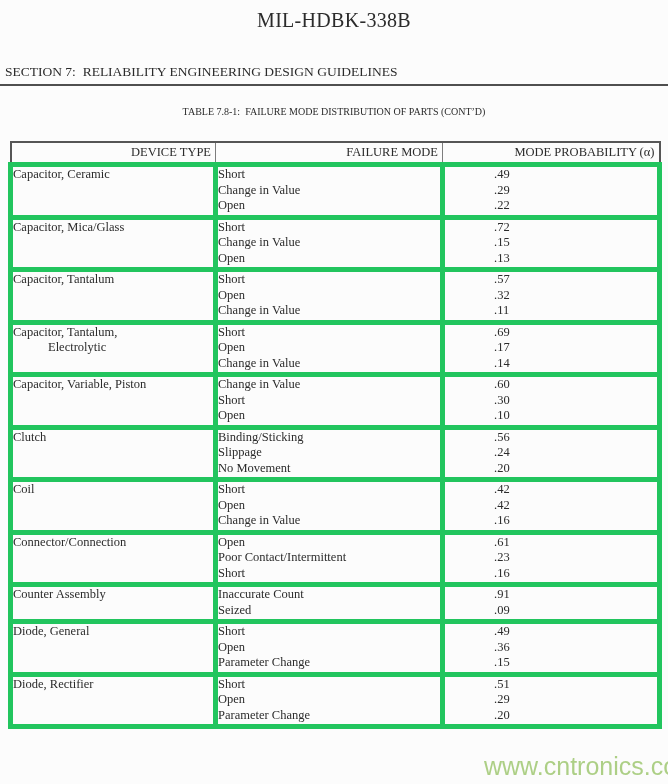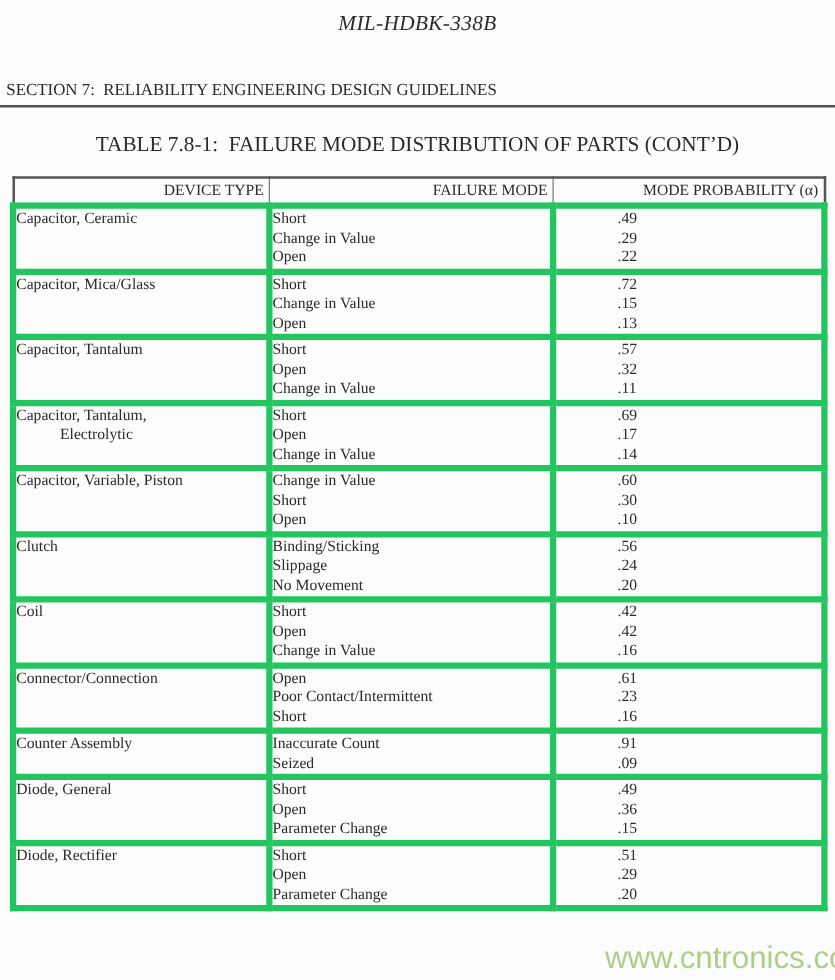--- a/index.html
+++ b/index.html
@@ -15,24 +15,23 @@
     font-family: "Liberation Serif", "DejaVu Serif", serif;
     color: #2b2b2b;
     overflow: hidden;
   }
   .doc-code {
     position: absolute;
     top: 9px;
     left: 0;
     width: 100%;
     text-align: center;
-    font-size: 17px;
+    font-size: 20px;
     letter-spacing: 0.3px;
     white-space: pre;
-    font-style: italic;
   }
   .section-heading {
     position: absolute;
     top: 64px;
     left: 5px;
     font-size: 13.5px;
     white-space: pre;
   }
   .section-divider {
     position: absolute;
@@ -41,21 +40,21 @@
     width: 668px;
     height: 2px;
     background: #4f4f4f;
   }
   .table-title {
     position: absolute;
     top: 106px;
     left: 0;
     width: 100%;
     text-align: center;
-    font-size: 17px;
+    font-size: 10px;
     white-space: pre;
   }
   table.parts {
     position: absolute;
     top: 141px;
     left: 8px;
     width: 649px;
     border-collapse: collapse;
     table-layout: fixed;
     border: 2px solid #565656;

